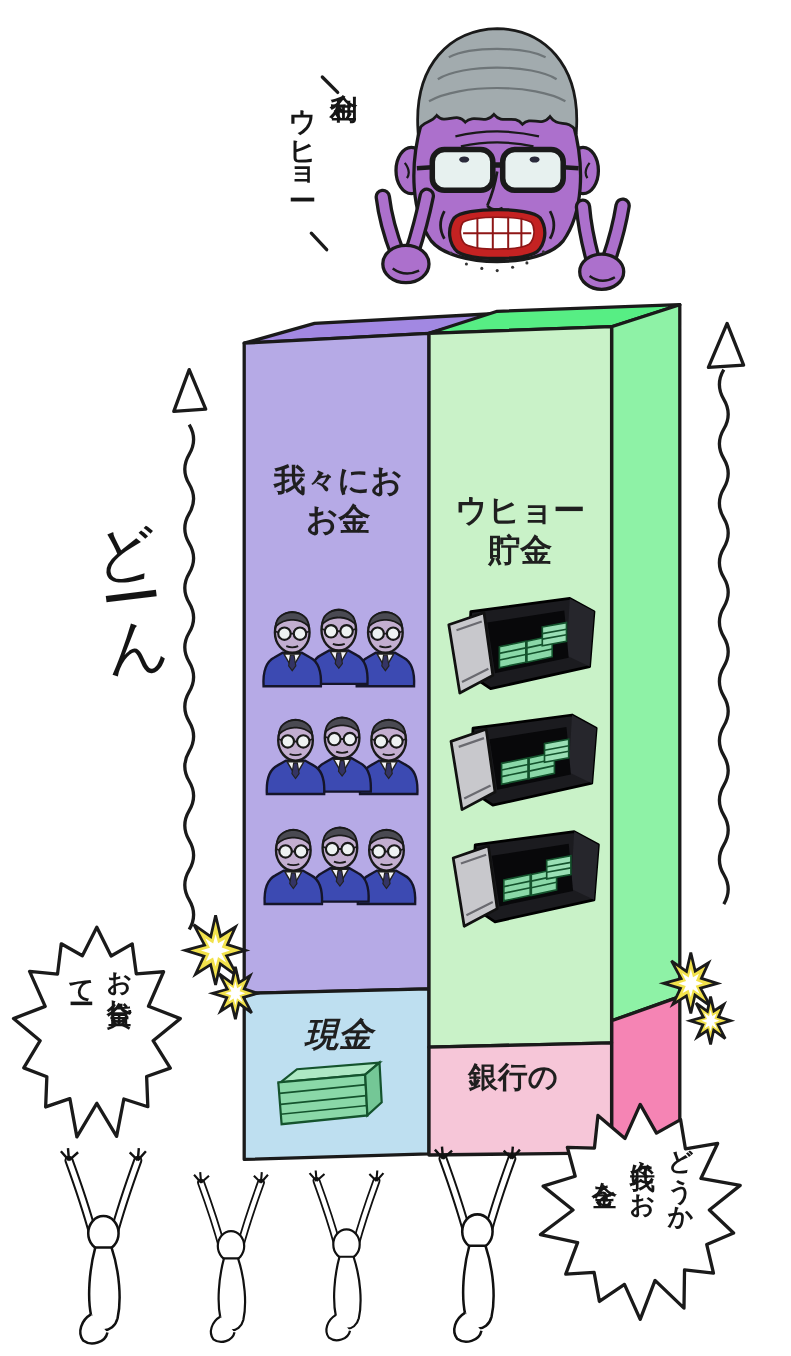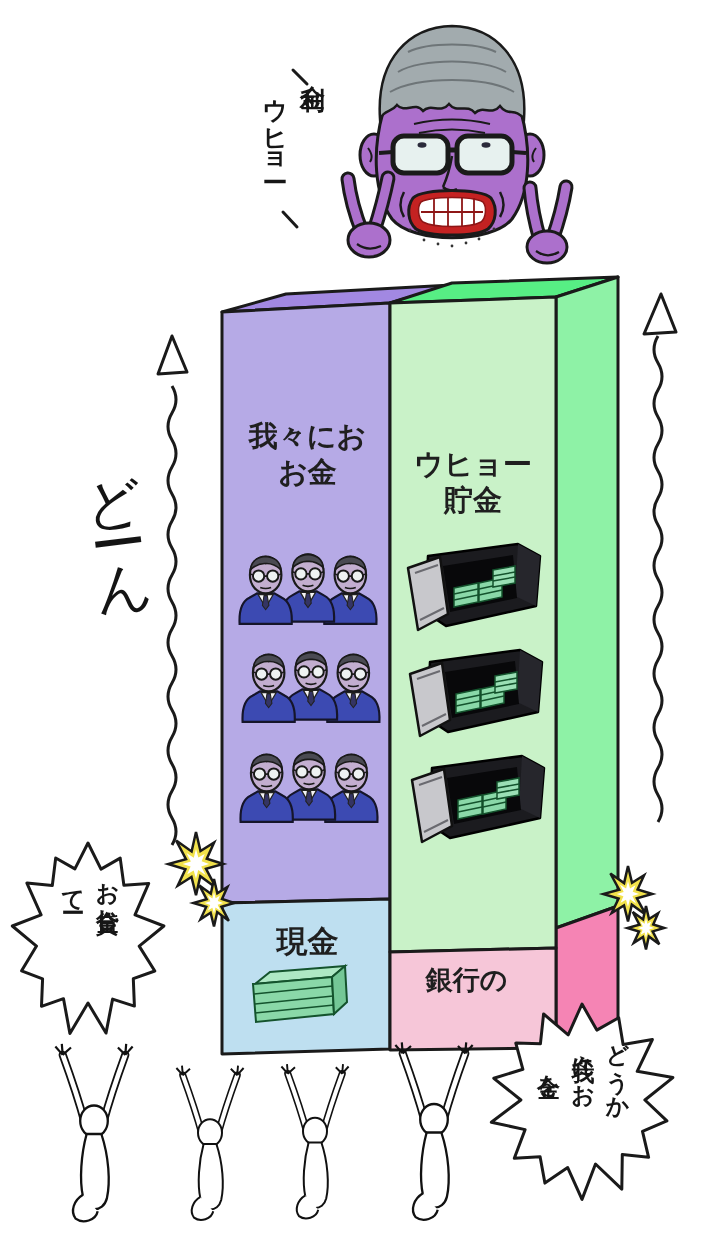--- a/index.html
+++ b/index.html
@@ -14,21 +14,21 @@
   .exclaim div:nth-child(2){margin-top:16px;}
   .doon{left:84px;top:438px;height:260px;font-size:56px;letter-spacing:12px;transform:rotate(-7deg);color:#141414;}
   .bubble-text{font-weight:600;font-size:23px;line-height:1.5;}
   .bubble-left-text{left:45px;top:866px;width:80px;height:150px;}
   .bubble-left-text div:nth-child(2){margin-top:8px;}
   .bubble-right-text{left:525px;top:1028px;width:110px;height:160px;}
   .bubble-right-text div:nth-child(2){margin-top:14px;}
   .bubble-right-text div:nth-child(3){margin-top:30px;}
   .loans-label{left:225px;top:418px;width:165px;font-size:29px;}
   .deposits-label{left:392px;top:446px;width:162px;font-size:29px;}
-  .cash-label{left:225px;top:922px;width:165px;font-size:31px;}
+  .cash-label{left:225px;top:922px;width:165px;font-size:31px;font-style:italic;}
   .capital-label{left:392px;top:963px;width:149px;font-size:27px;}
 </style>
 </head>
 <body>
 
 <div class="scene">
 
 <svg class="art" width="719" height="1233" viewBox="0 0 719 1233" xmlns="http://www.w3.org/2000/svg">
   <defs>
     <symbol id="bizman" viewBox="0 0 56 68">

